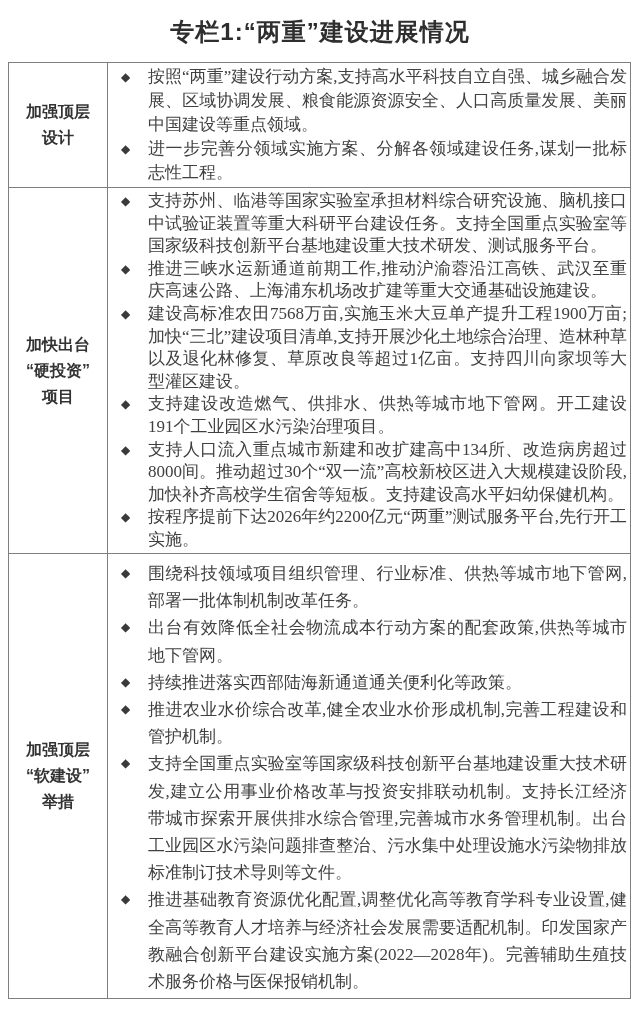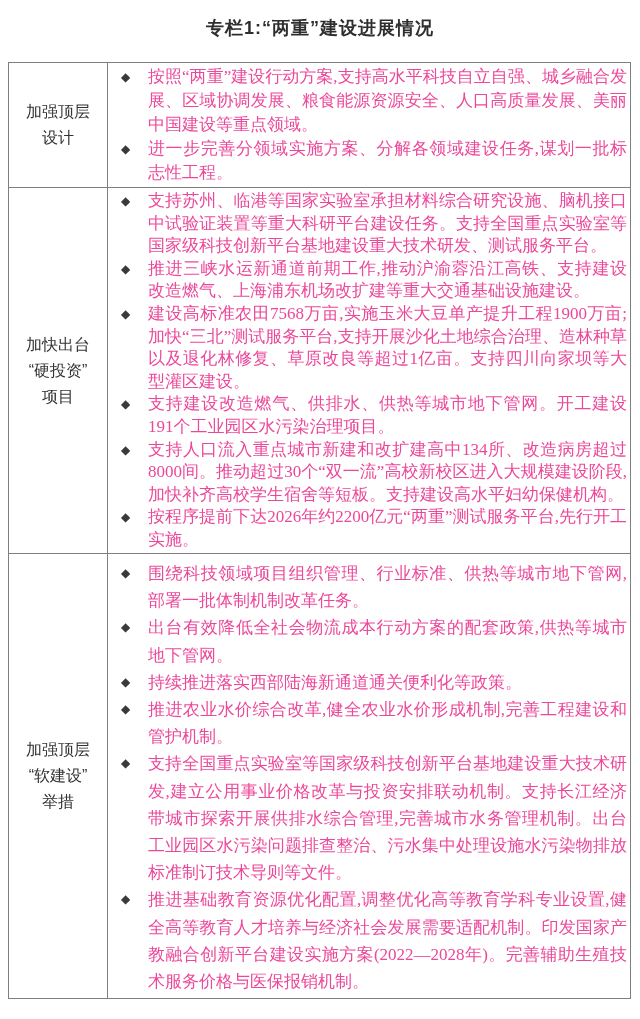--- a/index.html
+++ b/index.html
@@ -16,21 +16,21 @@
     overflow: hidden;
   }
   .page-title {
     position: absolute;
     top: 16px;
     left: 0;
     width: 100%;
     text-align: center;
     font-family: "Liberation Sans", sans-serif;
     font-weight: bold;
-    font-size: 18px;
+    font-size: 24px;
     color: #2e2e2e;
     letter-spacing: 1px;
     margin: 0;
   }
   .box-table {
     position: absolute;
     left: 8px;
     top: 62px;
     width: 623px;
     box-sizing: border-box;
@@ -46,21 +46,21 @@
   }
   .label-cell {
     flex: 0 0 99px;
     box-sizing: border-box;
     border-right: 1px solid #7f7f7f;
     display: flex;
     align-items: center;
     justify-content: center;
     text-align: center;
     font-family: "Liberation Sans", sans-serif;
-    font-weight: normal;
+    font-weight: bold;
     font-size: 16px;
     line-height: 26px;
     color: #333333;
     white-space: pre-line;
     padding: 2px;
   }
   .content-cell {
     flex: 1 1 auto;
     box-sizing: border-box;
     padding: 2px 3px 0 0;
@@ -76,21 +76,21 @@
     padding-left: 13px;
     font-family: "DejaVu Sans", sans-serif;
     font-size: 12px;
     color: #3a3a3a;
   }
   .btext {
     flex: 1 1 auto;
     margin: 0;
     font-size: 17px;
     text-align: justify;
-    color: #ec4899;
+    color: #404040;
   }
   
   .row-0 { height: 124px; }
   .row-0 .content-cell { padding-top: 2px; }
   .row-0 .btext, .row-0 .marker { line-height: 24px; }
 
   .row-1 { height: 366px; }
   .row-1 .content-cell { padding-top: 2px; }
   .row-1 .btext, .row-1 .marker { line-height: 22.6px; }
 
@@ -124,25 +124,25 @@
     <div class="label-cell">加快出台
 “硬投资”
 项目</div>
     <div class="content-cell">
       <div class="bullet">
         <span class="marker">◆</span>
         <p class="btext">支持苏州、临港等国家实验室承担材料综合研究设施、脑机接口中试验证装置等重大科研平台建设任务。支持全国重点实验室等国家级科技创新平台基地建设重大技术研发、测试服务平台。</p>
       </div>
       <div class="bullet">
         <span class="marker">◆</span>
-        <p class="btext">推进三峡水运新通道前期工作,推动沪渝蓉沿江高铁、支持建设改造燃气、上海浦东机场改扩建等重大交通基础设施建设。</p>
+        <p class="btext">推进三峡水运新通道前期工作,推动沪渝蓉沿江高铁、武汉至重庆高速公路、上海浦东机场改扩建等重大交通基础设施建设。</p>
       </div>
       <div class="bullet">
         <span class="marker">◆</span>
-        <p class="btext">建设高标准农田7568万亩,实施玉米大豆单产提升工程1900万亩;加快“三北”测试服务平台,支持开展沙化土地综合治理、造林种草以及退化林修复、草原改良等超过1亿亩。支持四川向家坝等大型灌区建设。</p>
+        <p class="btext">建设高标准农田7568万亩,实施玉米大豆单产提升工程1900万亩;加快“三北”建设项目清单,支持开展沙化土地综合治理、造林种草以及退化林修复、草原改良等超过1亿亩。支持四川向家坝等大型灌区建设。</p>
       </div>
       <div class="bullet">
         <span class="marker">◆</span>
         <p class="btext">支持建设改造燃气、供排水、供热等城市地下管网。开工建设191个工业园区水污染治理项目。</p>
       </div>
       <div class="bullet">
         <span class="marker">◆</span>
         <p class="btext">支持人口流入重点城市新建和改扩建高中134所、改造病房超过8000间。推动超过30个“双一流”高校新校区进入大规模建设阶段,加快补齐高校学生宿舍等短板。支持建设高水平妇幼保健机构。</p>
       </div>
       <div class="bullet">

